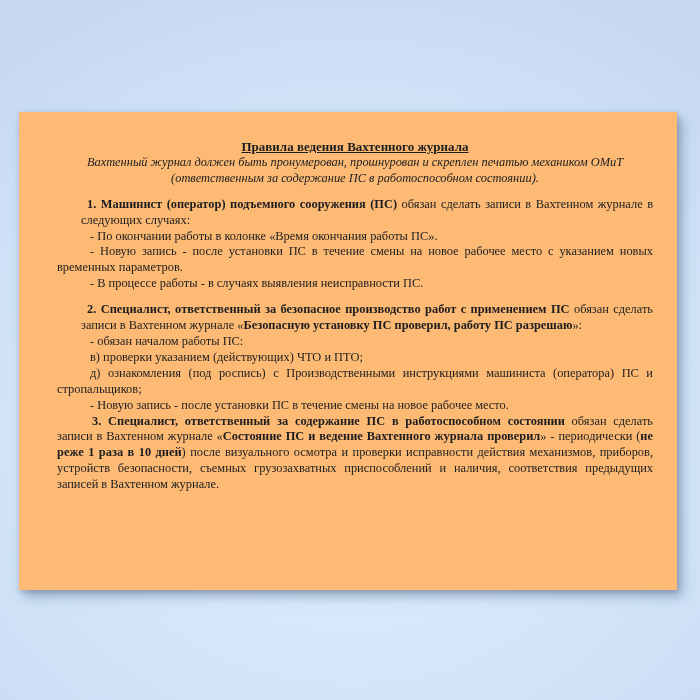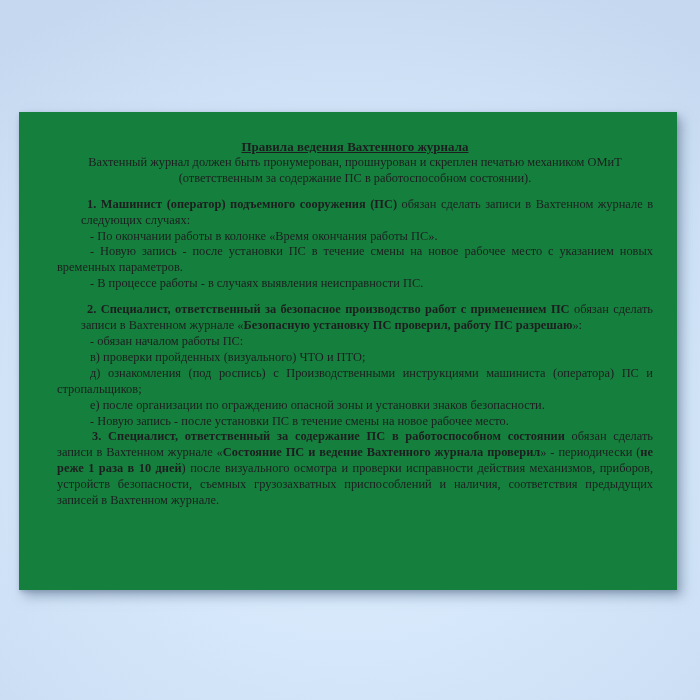--- a/index.html
+++ b/index.html
@@ -6,34 +6,34 @@
   body {
     width: 700px; height: 700px; overflow: hidden; position: relative;
     font-family: "Liberation Serif", "DejaVu Serif", serif;
   }
   .backdrop {
     position: absolute; inset: 0;
     background: radial-gradient(ellipse 80% 70% at 50% 62%, #ddeefd 0%, #d5e7fa 45%, #cde0f5 75%, #c5d8ef 100%);
   }
   .page {
     position: absolute; left: 19px; top: 112px; width: 658px; height: 478px;
-    background: #15803d;
+    background: #fdba74;
     box-shadow: 5px 6px 11px rgba(96, 118, 145, 0.55), 1px 2px 4px rgba(96, 118, 145, 0.35);
   }
   .content {
     position: absolute; left: 0; top: 0; right: 0; bottom: 0;
     padding: 27px 24px 0 38px;
     font-size: 12.4px; line-height: 15.9px; color: #1d1d20;
   }
   .title {
     margin: 0; text-align: center; font-weight: bold; font-size: 13px;
     text-decoration: underline;
   }
   .subtitle {
-    margin: 0; text-align: center; 
+    margin: 0; text-align: center; font-style: italic;
   }
   .doc-body p { margin: 0; text-align: justify; }
   .doc-body p.sec-head { margin-top: 10px; text-indent: 6px; margin-left: 24px; }
   .doc-body p.bullet { text-indent: 33px; }
   .doc-body p.sec3 { text-indent: 35px; }
   .b { font-weight: bold; }
   .i { }
 </style>
 </head>
 <body>
@@ -44,20 +44,19 @@
   <div class="content">
     <p class="title">Правила ведения Вахтенного журнала</p>
     <p class="subtitle">Вахтенный журнал должен быть пронумерован, прошнурован и скреплен печатью механиком ОМиТ (ответственным за содержание ПС в работоспособном состоянии).</p>
     <div class="doc-body">
         <p class="sec-head"><span class="b">1. Машинист (оператор) подъемного сооружения (ПС)</span><span> обязан сделать записи в Вахтенном журнале в следующих случаях:</span></p>
         <p class="bullet"><span>- По окончании работы в колонке «Время окончания работы ПС».</span></p>
         <p class="bullet"><span>- Новую запись - после установки ПС в течение смены на новое рабочее место с указанием новых временных параметров.</span></p>
         <p class="bullet"><span>- В процессе работы - в случаях выявления неисправности ПС.</span></p>
         <p class="sec-head"><span class="b">2. Специалист, ответственный за безопасное производство работ с применением ПС</span><span> обязан сделать записи в Вахтенном журнале «</span><span class="b i">Безопасную установку ПС проверил, работу ПС разрешаю</span><span>»:</span></p>
         <p class="bullet"><span>- обязан началом работы ПС:</span></p>
-        <p class="bullet"><span>в) проверки пройденных (визуального) ЧТО и ПТО;</span></p>
+        <p class="bullet"><span>в) проверки указанием (действующих) ЧТО и ПТО;</span></p>
         <p class="bullet"><span>д) ознакомления (под роспись) с Производственными инструкциями машиниста (оператора) ПС и стропальщиков;</span></p>
-        <p class="bullet"><span>е) после организации по ограждению опасной зоны и установки знаков безопасности.</span></p>
         <p class="bullet"><span>- Новую запись - после установки ПС в течение смены на новое рабочее место.</span></p>
         <p class="sec3"><span class="b">3. Специалист, ответственный за содержание ПС в работоспособном состоянии</span><span> обязан сделать записи в Вахтенном журнале «</span><span class="b i">Состояние ПС и ведение Вахтенного журнала проверил</span><span>» - периодически (</span><span class="b i">не реже 1 раза в 10 дней</span><span>) после визуального осмотра и проверки исправности действия механизмов, приборов, устройств безопасности, съемных грузозахватных приспособлений и наличия, соответствия предыдущих записей в Вахтенном журнале.</span></p>
       </div>
   </div>
 </div>
 
 </body></html>

